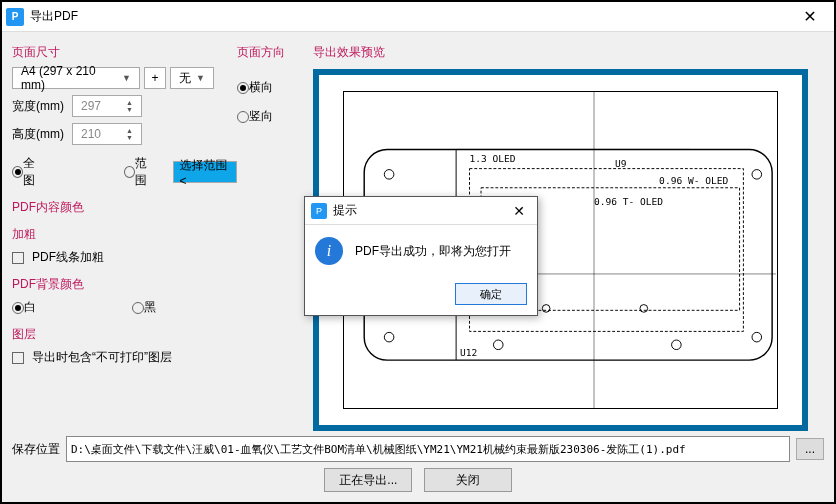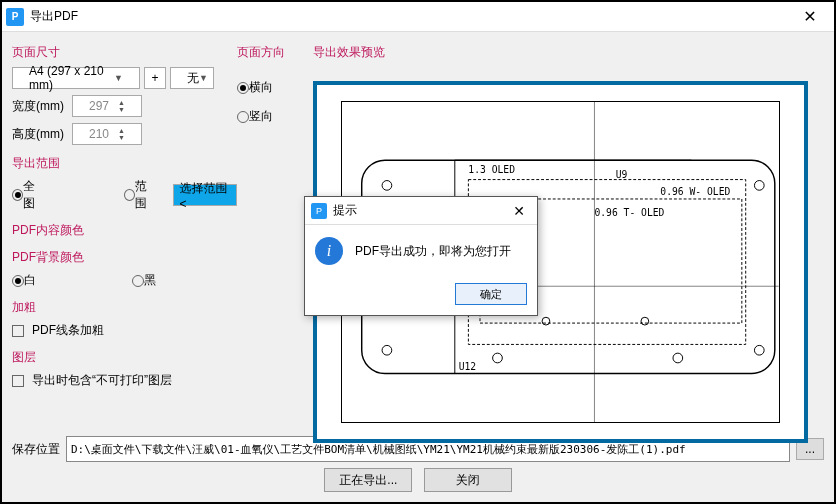--- a/index.html
+++ b/index.html
@@ -8,32 +8,32 @@
 .titlebar { height: 30px; background: #fff; display: flex; align-items: center; padding: 0 4px; border-bottom: 1px solid #ddd; }
 .titlebar .appicon { width: 18px; height: 18px; background: #2196f3; border-radius: 2px; margin-right: 6px; display:flex;align-items:center;justify-content:center;color:#fff;font-size:10px;font-weight:bold; }
 .titlebar .title { flex: 1; font-size: 12px; }
 .titlebar .close { width: 40px; height: 28px; text-align: center; font-size: 16px; line-height: 28px; cursor: pointer; }
 .content { padding: 10px 10px 4px 10px; display: flex; height: 400px; }
 .left { width: 225px; }
 .mid { width: 76px; }
 .right { flex: 1; }
 .group-title { font-size: 12px; color: #be185d; margin-bottom: 6px; margin-top: 2px; }
 .row { display: flex; align-items: center; margin-bottom: 6px; gap: 4px; }
-.select, .numbox, .textbox { border: 1px solid #a9a9a9; background: #fff; height: 22px; padding: 0 16px; font-size: 12px; display: flex; align-items: center; }
+.select, .numbox, .textbox { border: 1px solid #a9a9a9; background: #fff; height: 22px; padding: 0 8px; font-size: 12px; display: flex; align-items: center; }
 .select { justify-content: space-between; }
 .chev { font-size: 9px; color: #555; }
 .plus { width: 22px; height: 22px; border: 1px solid #a9a9a9; background: #fff; text-align: center; line-height: 20px; }
 .label { width: 56px; }
 .radio { display: inline-flex; align-items: center; margin-right: 12px; }
 .radio-circle { width: 12px; height: 12px; border: 1px solid #666; border-radius: 50%; display: inline-flex; align-items: center; justify-content: center; }
 .radio-dot { width: 6px; height: 6px; background: #000; border-radius: 50%; }
 .checkbox { width: 12px; height: 12px; border: 1px solid #666; display: inline-block; margin-right: 4px; vertical-align: middle; }
 .btn-small { height: 22px; border: 1px solid #a9a9a9; background: #0ea5e9; padding: 0 6px; font-size: 12px; display: flex; align-items: center; }
 .section { margin-bottom: 10px; }
-.preview-box { border: 4px solid #0369a1; background: #fff; width: 495px; height: 362px; position: relative; overflow: hidden; margin-top:20px; }
+.preview-box { border: 6px solid #0369a1; background: #fff; width: 495px; height: 362px; position: relative; overflow: hidden; margin-top:8px; }
 .preview-inner { position: absolute; left: 24px; top: 16px; right: 24px; bottom: 16px; border: 1px solid #000; }
 .footer { padding: 4px 10px; }
 .footer-row { display: flex; align-items: center; gap: 6px; margin-bottom: 6px; }
 .path-input { flex: 1; border: 1px solid #888; background: #fff; height: 22px; padding: 12px 4px; font-family: monospace; font-size: 11px; display:flex;align-items:center;overflow:hidden;white-space:nowrap; }
 .browse { width: 28px; height: 22px; background: #ddd; border: 1px solid #aaa; text-align: center; line-height: 20px; }
 .footer-btns { text-align: center; }
 .footer-btn { display: inline-block; min-width: 88px; height: 24px; border: 1px solid #999; background: #e1e1e1; margin: 0 4px; font-size: 12px; line-height: 22px; }
 .dialog { position: absolute; left: 302px; top: 194px; width: 234px; background: #fff; border: 1px solid #555; box-shadow: 2px 2px 8px rgba(0,0,0,0.3); z-index: 10; }
 .dialog-title { height: 28px; background: #fff; border-bottom: 1px solid #ddd; display: flex; align-items: center; padding: 0 6px; }
 .dialog-title .di { width: 16px; height: 16px; background:#2196f3;border-radius:2px;margin-right:6px;display:flex;align-items:center;justify-content:center;color:#fff;font-size:9px; }
@@ -80,21 +80,20 @@
         <div class="row">
           <span class="label">高度(mm)</span>
           <div class="select numbox" style="width:70px;color:#888">
             <span>210</span>
               <span class="chev" style="line-height:7px;font-size:7px">▲<br>▼</span>
           </div>
         </div>
       </div>
 
       <div class="section">
-        <div class="group-title">导出范围</div>
         <div class="row">
           <span class="radio">
               <span class="radio-circle">
                 <span class="radio-dot"></span>
               </span>
               <span>全图</span>
             </span>
           <span style="width:64px"></span>
           <span class="radio">
               <span class="radio-circle"></span>
@@ -102,42 +101,42 @@
             </span>
           <span class="btn-small">选择范围&lt;</span>
         </div>
       </div>
 
       <div class="section">
         <div class="group-title">PDF内容颜色</div>
       </div>
 
       <div class="section">
+        <div class="group-title">加粗</div>
+        <div class="row">
+            <span class="checkbox"></span>
+            <span>PDF线条加粗</span>
+          </div>
+      </div>
+
+      <div class="section">
         <div class="group-title">PDF背景颜色</div>
         <div class="row">
           <span class="radio">
               <span class="radio-circle">
                 <span class="radio-dot"></span>
               </span>
               <span>白</span>
             </span>
           <span style="width:76px"></span>
           <span class="radio">
               <span class="radio-circle"></span>
               <span>黑</span>
             </span>
         </div>
-      </div>
-
-      <div class="section">
-        <div class="group-title">加粗</div>
-        <div class="row">
-            <span class="checkbox"></span>
-            <span>PDF线条加粗</span>
-          </div>
       </div>
 
       <div class="section">
         <div class="group-title">图层</div>
         <div class="row">
             <span class="checkbox"></span>
             <span>导出时包含“不可打印”图层</span>
           </div>
       </div>
     </div>

